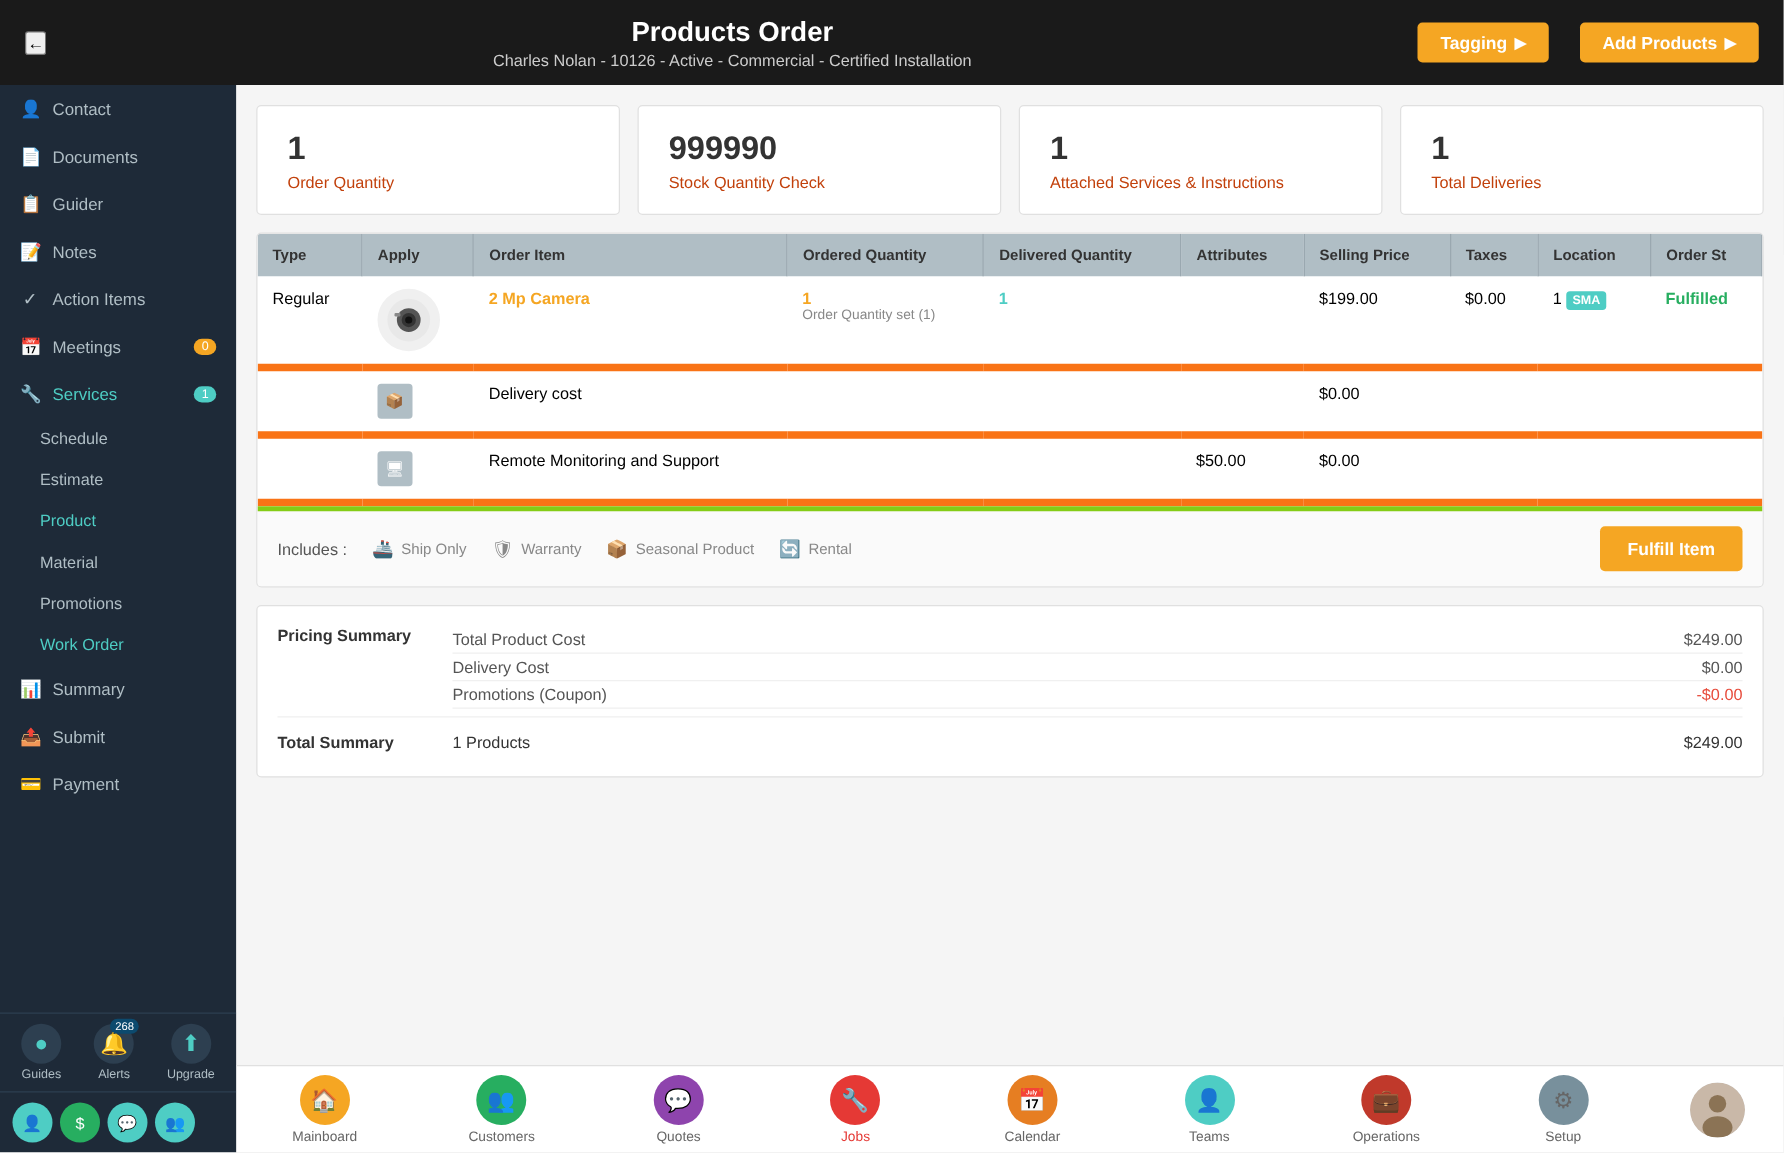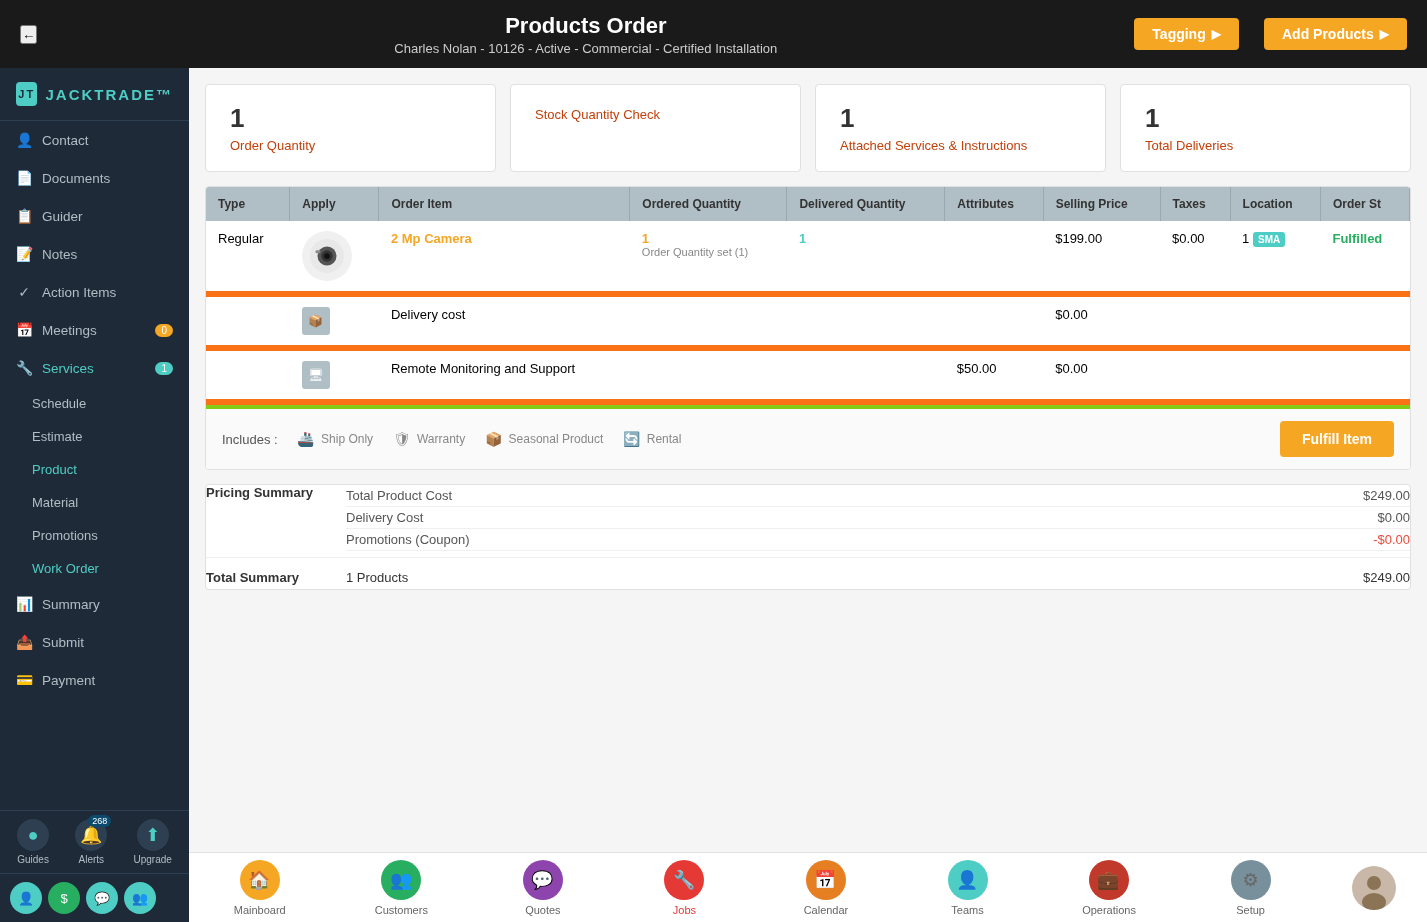--- a/index.html
+++ b/index.html
@@ -140,21 +140,21 @@
     .includes-item { display: flex; align-items: center; gap: 6px; font-size: 12px; color: #888; }
     .includes-item .ico { font-size: 14px; }
     .fulfill-btn {
       background: #f5a623; color: white; border: none; padding: 10px 22px;
       border-radius: 4px; font-size: 14px; font-weight: 600; cursor: pointer;
       margin-left: auto;
     }
 
     
     .pricing-section {
-      background: white; border: 1px solid #e0e0e0; border-radius: 4px; padding: 0;
+      background: white; border: 1px solid #e0e0e0; border-radius: 4px; padding: 16px;
     }
     .pricing-row { display: flex; align-items: flex-start; gap: 20px; }
     .pricing-label { font-size: 13px; color: #333; font-weight: 600; width: 120px; flex-shrink: 0; }
     .pricing-details { flex: 1; }
     .pricing-line {
       display: flex; justify-content: space-between; font-size: 13px;
       color: #555; padding: 3px 0; border-bottom: 1px solid #f0f0f0;
     }
     .pricing-line .amount { font-weight: 500; }
     .pricing-line.negative .amount { color: #e74c3c; }
@@ -217,24 +217,20 @@
     <button class="btn-orange">
       <span>Add Products</span>
       <span class="arrow">▶</span>
     </button>
   </div>
 </div>
 
 <div class="main-layout">
 
   <div class="sidebar scrollbar-thin">
-    <div class="sidebar-logo">
-      <div class="logo-icon">JT</div>
-      <span>JACKTRADE™</span>
-    </div>
 
     <div class="sidebar-item">
       <span class="sidebar-icon">👤</span>
       <span>Contact</span>
     </div>
     <div class="sidebar-item">
       <span class="sidebar-icon">📄</span>
       <span>Documents</span>
     </div>
     <div class="sidebar-item">
@@ -321,20 +317,21 @@
   <div style="flex:1; display:flex; flex-direction:column; overflow:hidden;">
 
     <div class="content-area scrollbar-thin">
 
       <div class="stats-row">
         <div class="stat-card">
           <div class="stat-number">1</div>
           <div class="stat-label">Order Quantity</div>
         </div>
         <div class="stat-card">
+          <div class="stat-number">999990</div>
           <div class="stat-label">Stock Quantity Check</div>
         </div>
         <div class="stat-card">
           <div class="stat-number">1</div>
           <div class="stat-label">Attached Services &amp; Instructions</div>
         </div>
         <div class="stat-card">
           <div class="stat-number">1</div>
           <div class="stat-label">Total Deliveries</div>
         </div>

